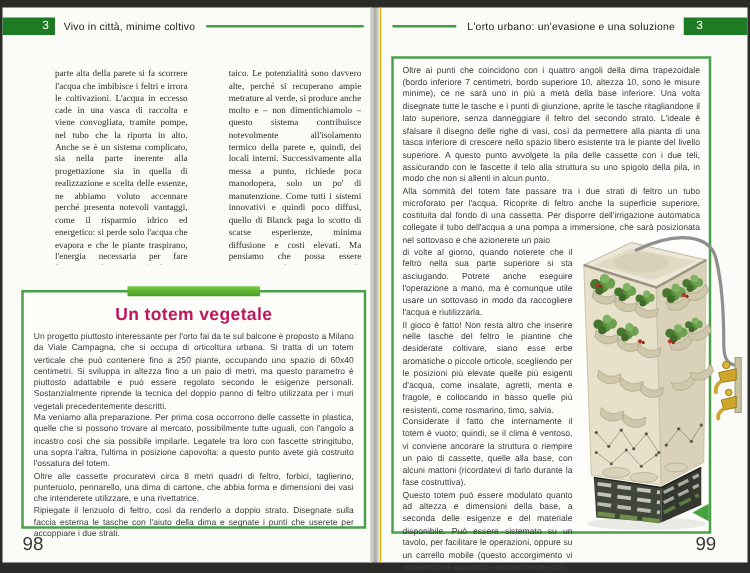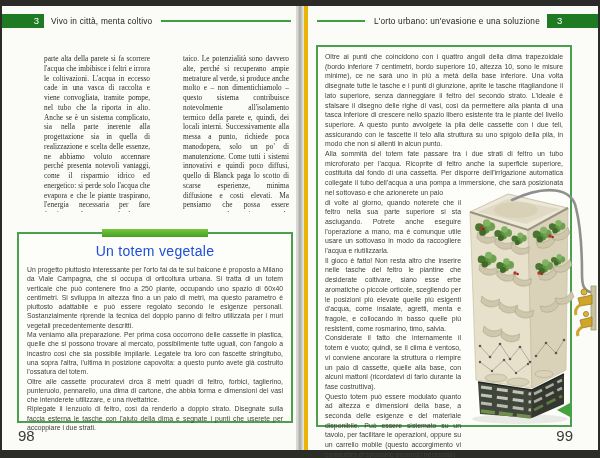--- a/index.html
+++ b/index.html
@@ -5,21 +5,21 @@
   html,body{margin:0;padding:0;}
   body{
     width:600px;height:458px;position:relative;overflow:hidden;
     background:#2b2b28;
     font-family:"Liberation Sans",sans-serif;
   }
   .spread{position:absolute;left:2px;right:2px;top:6px;bottom:8px;display:flex;}
   .page{background:#fbfbf7;position:relative;overflow:visible;}
   .page-left{width:294px;border-right:1px solid #d8d8d2;}
   .spine{width:7px;background:linear-gradient(90deg,#e3e3df 0%,#a9a9a4 40%,#bdbdb8 60%,#eeeee9 100%);}
-  .page-right{flex:1;border-left:4px solid #eab308;}
+  .page-right{flex:1;border-left:1px solid #eab308;}
 
   
   .hdr{position:absolute;top:7px;height:15px;display:flex;align-items:center;}
   .hdr-left{left:0;right:5px;}
   .hdr-right{left:9px;right:0;}
   .chapter-badge{height:14px;background:#1e7b24;color:#fff;font-size:9.5px;
     display:flex;align-items:center;}
   .badge-l{width:37px;justify-content:flex-end;padding-right:5px;}
   .badge-r{width:41px;justify-content:flex-start;padding-left:10px;}
   .chapter-title{font-size:8.3px;color:#1d1d1b;white-space:nowrap;letter-spacing:.2px;}
@@ -35,22 +35,22 @@
     font-family:"Liberation Serif",serif;font-size:7.3px;line-height:9.75px;
     text-align:justify;color:#2d2d2b;overflow:hidden;}
   .lp-cols .col{flex:1;margin-left:24px;}
   .lp-cols p{margin:0;}
 
   
   .lp-box{position:absolute;left:15px;right:3px;top:226px;bottom:27px;
     border:2px solid #4ba04b;background:#fdfdfa;}
   .box-tab{position:absolute;top:-5px;left:50%;transform:translateX(-50%);
     width:106px;height:8px;background:linear-gradient(180deg,#79c73f,#45a027);}
-  .box-title{margin:9px 0 4px 0;text-align:center;font-size:14px;font-weight:400;
-    color:#1d4ed8;letter-spacing:.3px;}
+  .box-title{margin:9px 0 4px 0;text-align:center;font-size:14px;font-weight:700;
+    color:#be185d;letter-spacing:.3px;}
   .box-body{padding:2px 8px 0 8px;font-size:6.85px;line-height:9.3px;
     text-align:justify;color:#3e3e3c;overflow:hidden;}
   .box-body p{margin:0;}
 
   .page-num{position:absolute;bottom:6px;font-size:15px;color:#3a3a38;}
   .pn-left{left:16px;}
   .pn-right{right:25px;text-align:center;}
 
   
   .rp-box{position:absolute;left:8px;top:39px;width:252px;bottom:23px;
@@ -68,21 +68,21 @@
 <body>
 
 <div class="spread">
 
   <div class="page page-left">
 
     <div class="hdr hdr-left">
       <div class="chapter-badge badge-l">
         <span>3</span>
       </div>
-      <span class="chapter-title">Vivo in città, menta coltivo</span>
+      <span class="chapter-title">Vivo in città, minime coltivo</span>
       <div class="hdr-rule"></div>
     </div>
 
     <div class="lp-cols">
       <div class="col">
         <p>parte alta della parete si fa scorrere l'acqua che imbibisce i feltri e irrora le coltivazioni. L'acqua in eccesso cade in una vasca di raccolta e viene convogliata, tramite pompe, nel tubo che la riporta in alto. Anche se è un sistema complicato, sia nella parte inerente alla progettazione sia in quella di realizzazione e scelta delle essenze, ne abbiamo voluto accennare perché presenta notevoli vantaggi, come il risparmio idrico ed energetico: si perde solo l'acqua che evapora e che le piante traspirano, l'energia necessaria per fare funzionare la pompa è davvero minima e potrebbe, inoltre, essere prodotta con un piccolo impianto fotovol-</p>
       </div>
       <div class="col">
         <p>taico. Le potenzialità sono davvero alte, perché si recuperano ampie metrature al verde, si produce anche molto e – non dimentichiamolo – questo sistema contribuisce notevolmente all'isolamento termico della parete e, quindi, dei locali interni. Successivamente alla messa a punto, richiede poca manodopera, solo un po' di manutenzione. Come tutti i sistemi innovativi e quindi poco diffusi, quello di Blanck paga lo scotto di scarse esperienze, minima diffusione e costi elevati. Ma pensiamo che possa essere comunque un buon sistema per la coltivazione urbana, nei casi in cui i terreni liberi siano piuttosto ridotti.</p>
       </div>

